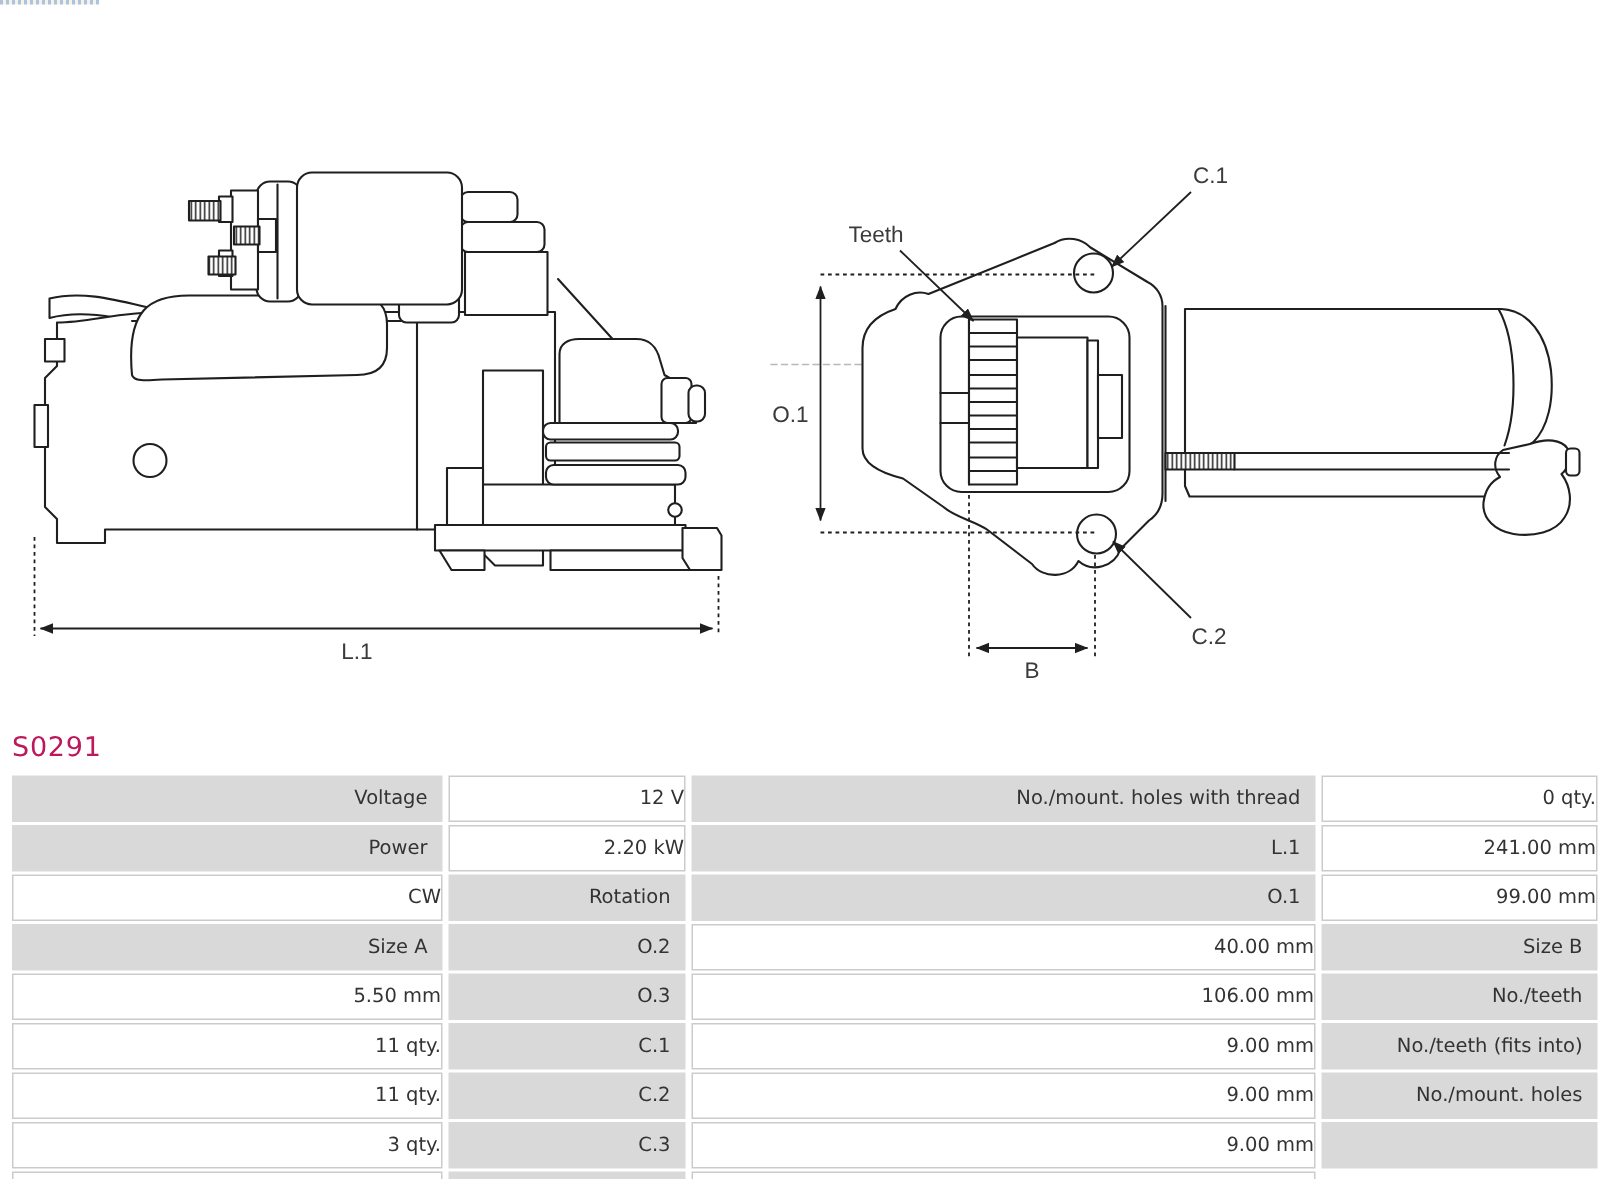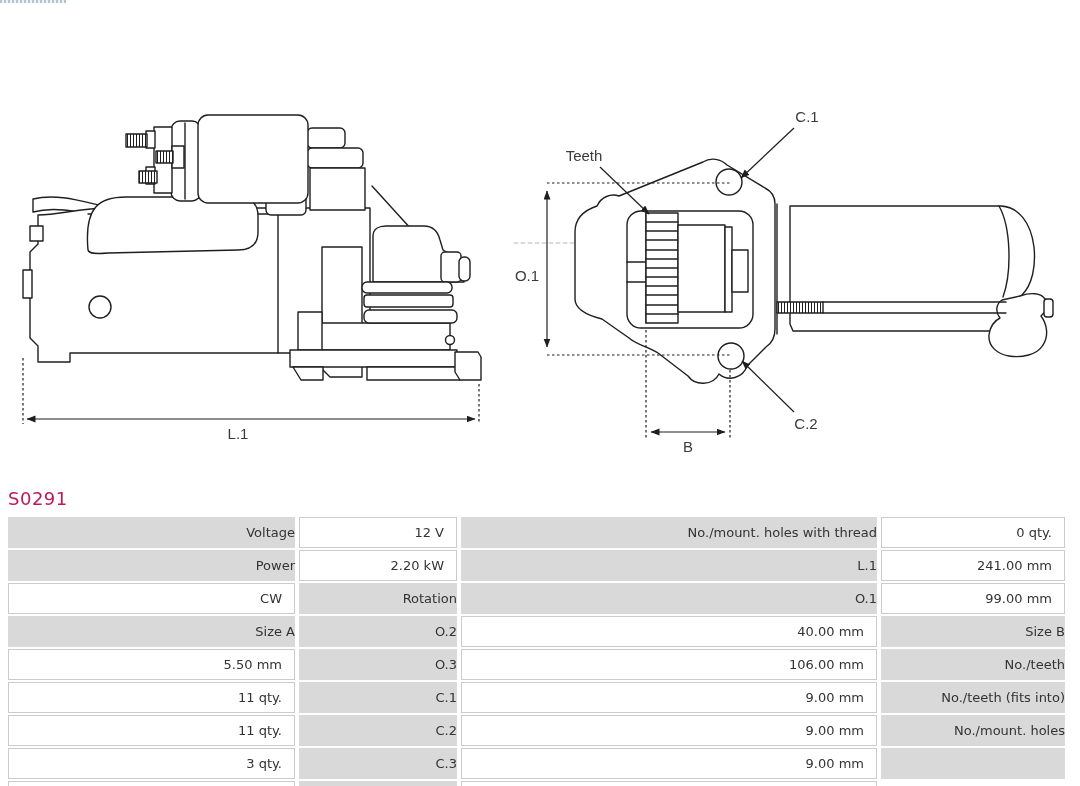--- a/index.html
+++ b/index.html
@@ -21,22 +21,22 @@
     display:grid;
     grid-template-columns:287px 158px 416px 184px;
     column-gap:4px;row-gap:2px;
     grid-auto-rows:31px;
     font-size:13px;color:#333333;
   }
   .cell{
     display:flex;align-items:center;justify-content:flex-end;
     box-sizing:border-box;white-space:nowrap;
   }
-  .cell.lbl{background:#d9d9d9;}
-  .cell.val{background:#ffffff;border:1px solid #cbcbcb;padding-right:12px;}
+  .cell.lbl{background:#d9d9d9;padding-right:10px;}
+  .cell.val{background:#ffffff;border:1px solid #cbcbcb;}
   svg text{font-family:"Liberation Sans",sans-serif;font-size:15px;fill:#3b3b3b;}
 </style>
 </head>
 <body>
 
 <div class="top-strip"></div>
 
 <svg class="drawing" width="1080" height="470" viewBox="0 0 1080 470">
   <defs>
     <pattern id="thread" width="3" height="16" patternUnits="userSpaceOnUse">

